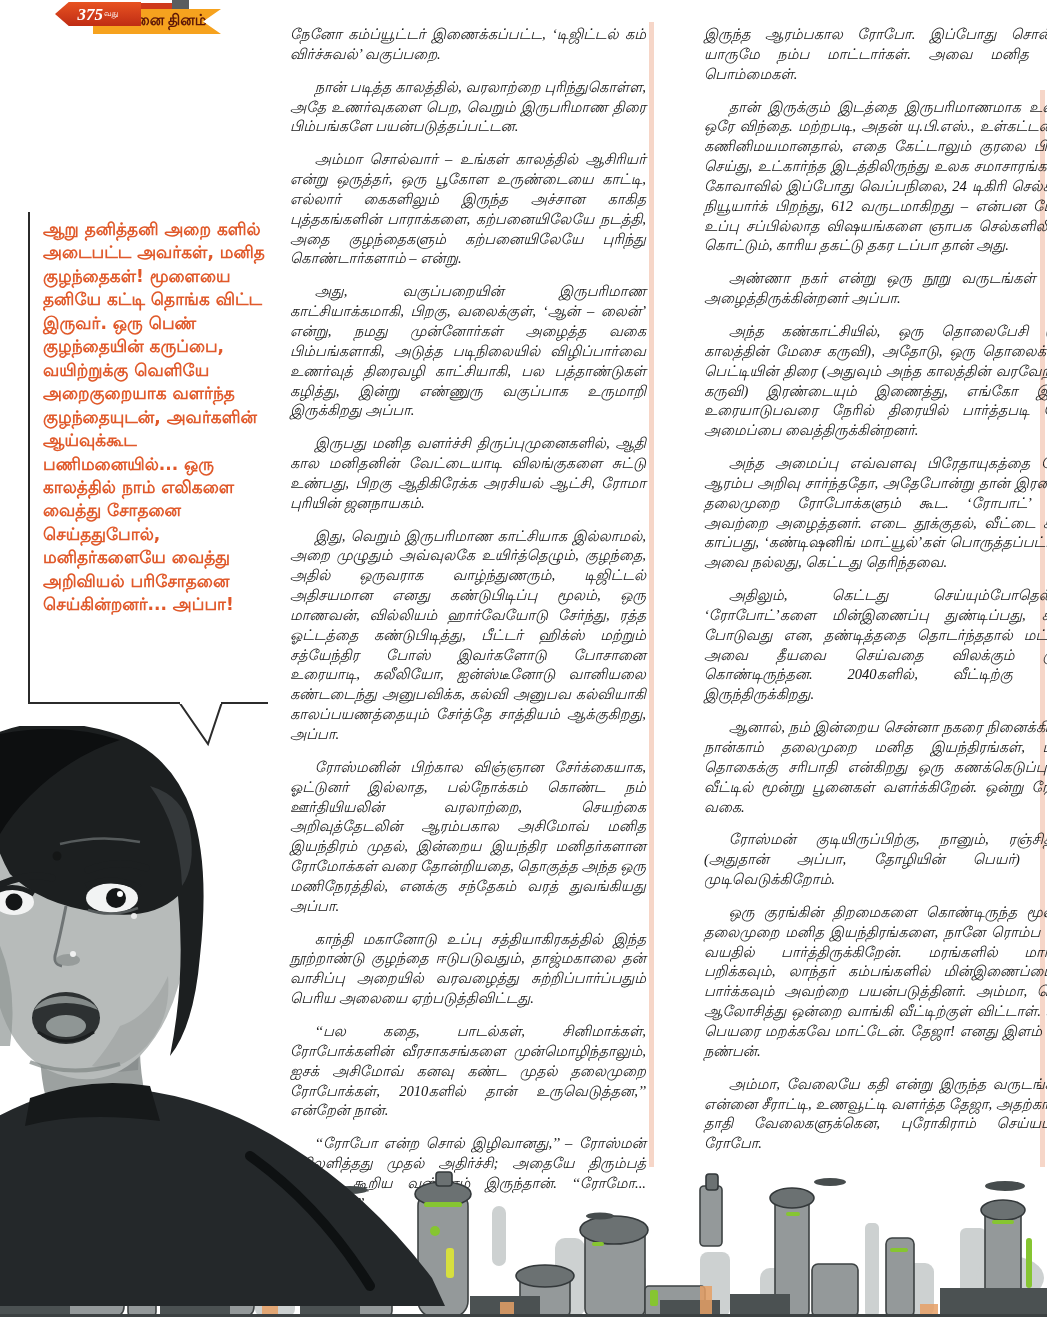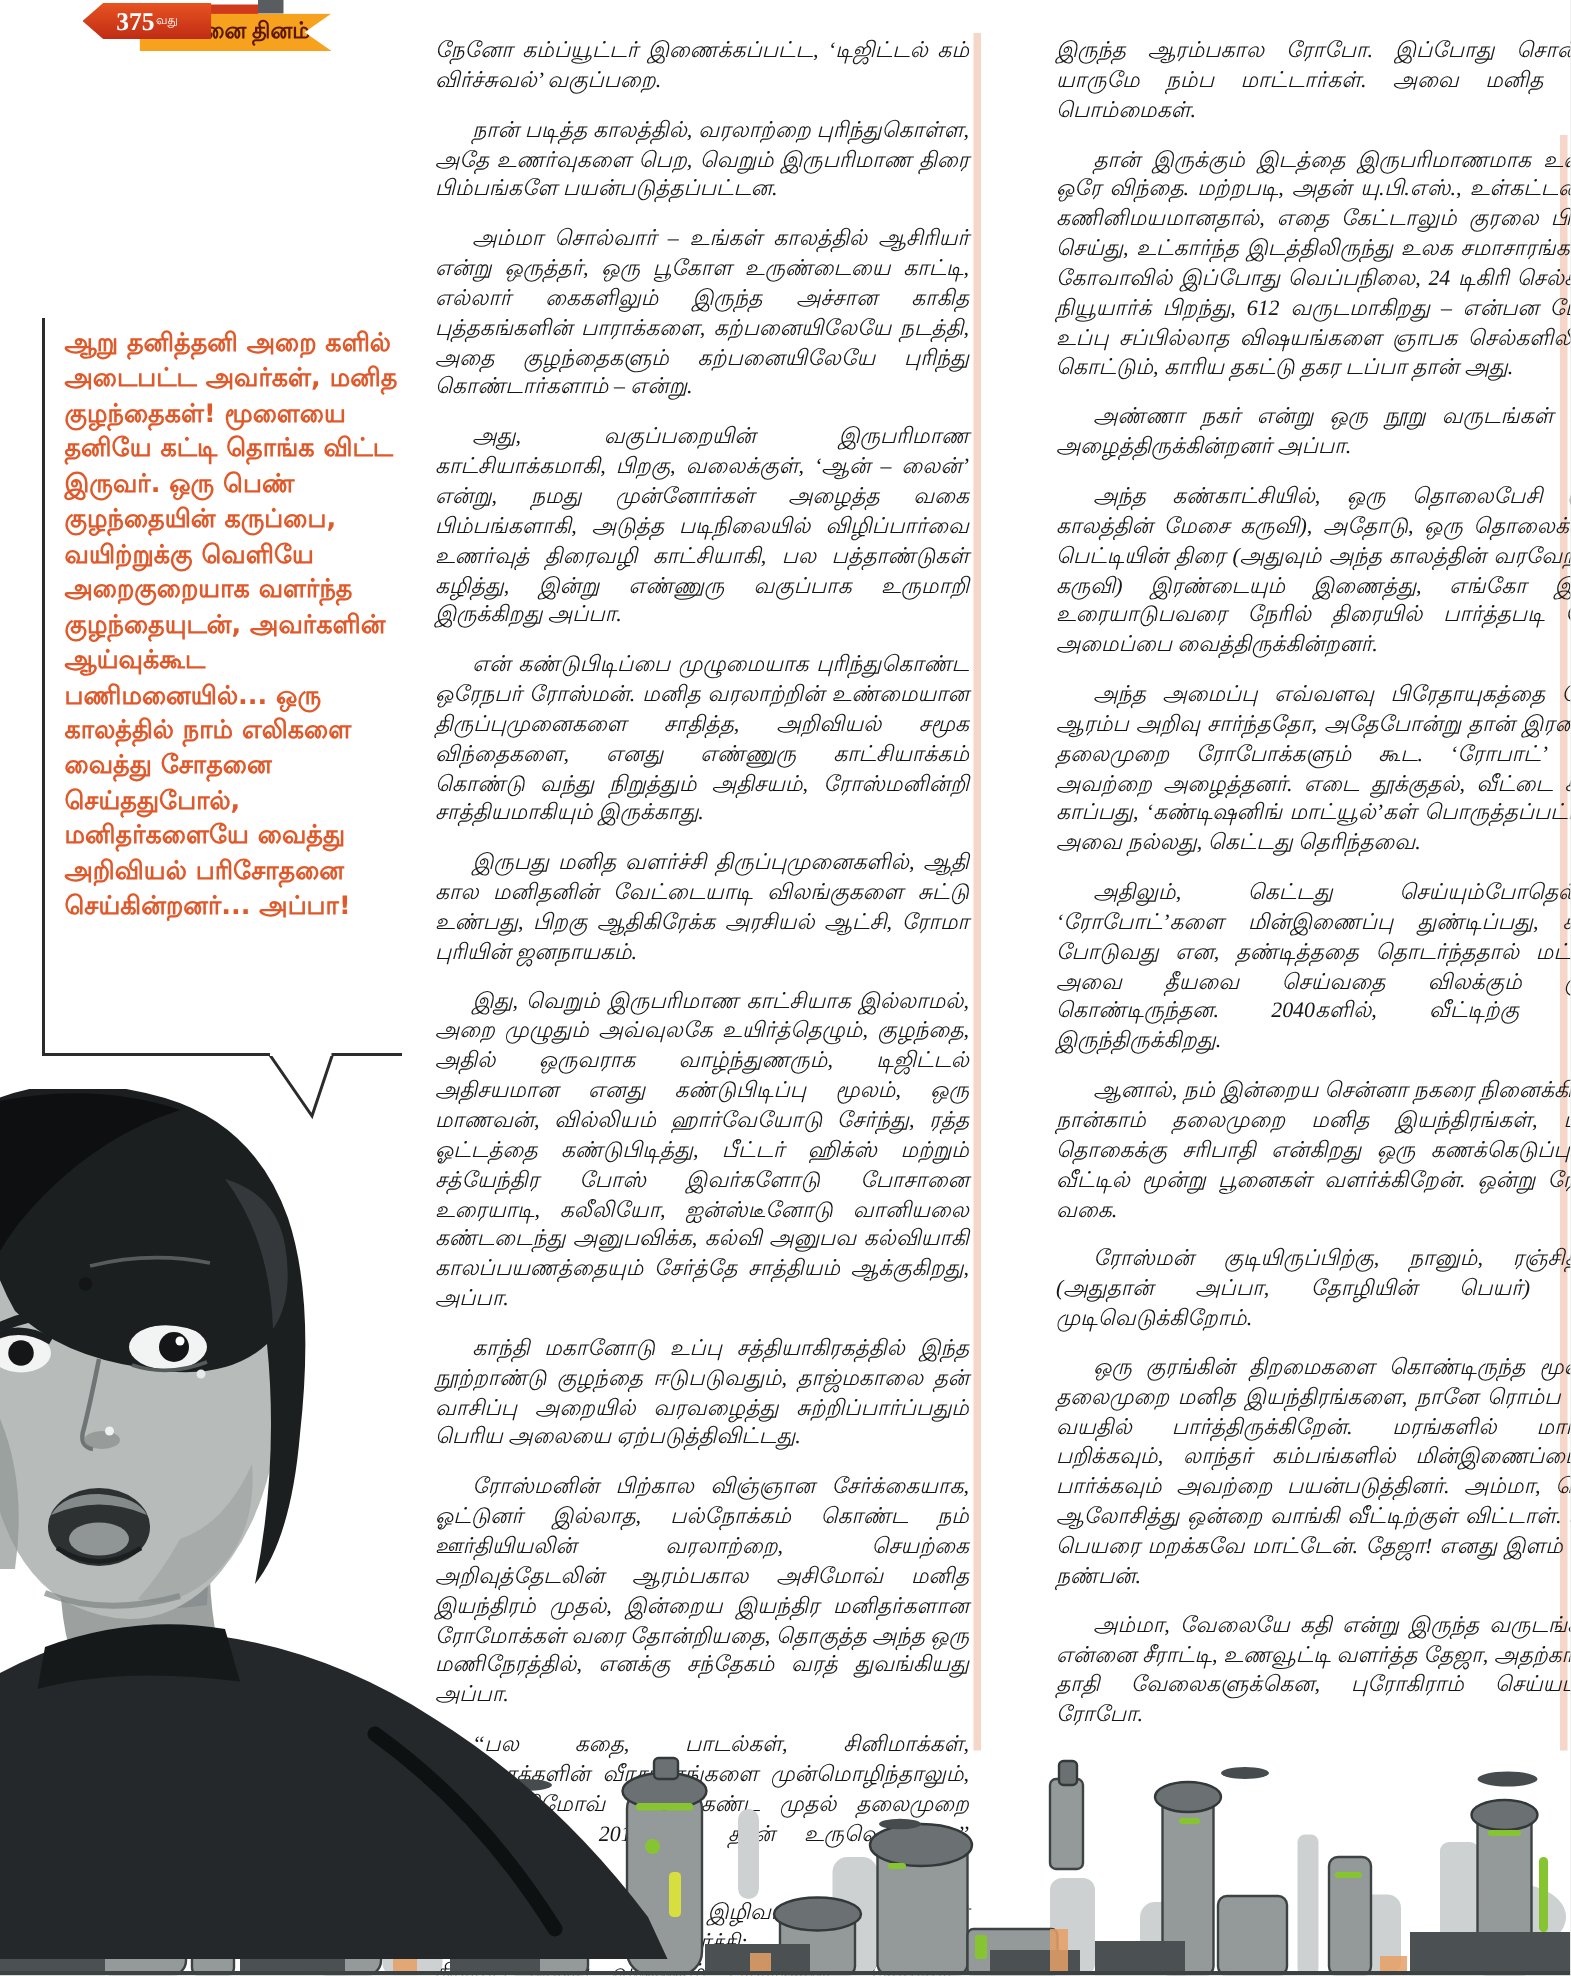--- a/index.html
+++ b/index.html
@@ -11,21 +11,21 @@
   .red-stripe{position:absolute;left:100px;top:3px;width:72px;height:7px;background:#cf3a1c;}
   .gray-tab{position:absolute;left:172px;top:0;width:17px;height:9px;background:#5a5d5f;}
   .ribbon{position:absolute;left:93px;top:9px;width:128px;height:25px;background:#f6a21e;
           clip-path:polygon(0 0,100% 0,86% 50%,100% 100%,0 100%);
           display:flex;align-items:center;justify-content:flex-start;padding-left:8px;box-sizing:border-box;}
   .ribbon .title{font-weight:bold;font-size:15px;color:#5d1708;letter-spacing:0;}
   .badge{position:absolute;left:55px;top:2px;width:86px;height:24px;
          background:linear-gradient(180deg,#e85321,#bf2c14);
          clip-path:polygon(0 50%,16% 0,100% 0,100% 100%,16% 100%);
          display:flex;align-items:center;justify-content:center;color:#fff;}
-  .badge .num{font-size:17px;font-weight:bold;line-height:1;}
+  .badge .num{font-size:17px;font-weight:bold;font-style:italic;line-height:1;}
   .badge .sup{font-size:8px;vertical-align:super;margin-left:1px;font-family:Liberation Serif, serif;}
 
   
   .quote-bubble{position:absolute;left:28px;top:212px;width:240px;min-height:492px;
                 border-left:2px solid #2b2b2b;border-bottom:2px solid #2b2b2b;
                 padding:6px 0 10px 13px;box-sizing:border-box;}
   .quote-text{font-family:"DejaVu Sans","Liberation Sans",sans-serif;font-weight:bold;
               font-size:17px;line-height:1.38;color:#e0592a;}
   .bubble-tail{position:absolute;left:178px;top:702px;}
 
@@ -70,25 +70,24 @@
   </svg>
 
   <div class="divider mid"></div>
   <div class="divider right"></div>
 
   <div class="col col-left">
     <p>நேனோ கம்ப்யூட்டர் இணைக்கப்பட்ட, ‘டிஜிட்டல் கம் விர்ச்சுவல்’ வகுப்பறை.</p>
     <p>நான் படித்த காலத்தில், வரலாற்றை புரிந்துகொள்ள, அதே உணர்வுகளை பெற, வெறும் இருபரிமாண திரை பிம்பங்களே பயன்படுத்தப்பட்டன.</p>
     <p>அம்மா சொல்வார் – உங்கள் காலத்தில் ஆசிரியர் என்று ஒருத்தர், ஒரு பூகோள உருண்டையை காட்டி, எல்லார் கைகளிலும் இருந்த அச்சான காகித புத்தகங்களின் பாராக்களை, கற்பனையிலேயே நடத்தி, அதை குழந்தைகளும் கற்பனையிலேயே புரிந்து கொண்டார்களாம் – என்று.</p>
     <p>அது, வகுப்பறையின் இருபரிமாண காட்சியாக்கமாகி, பிறகு, வலைக்குள், ‘ஆன் – லைன்’ என்று, நமது முன்னோர்கள் அழைத்த வகை பிம்பங்களாகி, அடுத்த படிநிலையில் விழிப்பார்வை உணர்வுத் திரைவழி காட்சியாகி, பல பத்தாண்டுகள் கழித்து, இன்று எண்ணுரு வகுப்பாக உருமாறி இருக்கிறது அப்பா.</p>
-    <p>என் கண்டுபிடிப்பை முழுமையாக புரிந்துகொண்ட ஒரேநபர் ரோஸ்மன். மனித வரலாற்றின் உண்மையான திருப்புமுனைகளை சாதித்த, அறிவியல் சமூக விந்தைகளை, எனது எண்ணுரு காட்சியாக்கம் கொண்டு வந்து நிறுத்தும் அதிசயம், ரோஸ்மனின்றி சாத்தியமாகியும் இருக்காது.</p>
     <p>இருபது மனித வளர்ச்சி திருப்புமுனைகளில், ஆதி கால மனிதனின் வேட்டையாடி விலங்குகளை சுட்டு உண்பது, பிறகு ஆதிகிரேக்க அரசியல் ஆட்சி, ரோமா புரியின் ஜனநாயகம்.</p>
     <p>இது, வெறும் இருபரிமாண காட்சியாக இல்லாமல், அறை முழுதும் அவ்வுலகே உயிர்த்தெழும், குழந்தை, அதில் ஒருவராக வாழ்ந்துணரும், டிஜிட்டல் அதிசயமான எனது கண்டுபிடிப்பு மூலம், ஒரு மாணவன், வில்லியம் ஹார்வேயோடு சேர்ந்து, ரத்த ஓட்டத்தை கண்டுபிடித்து, பீட்டர் ஹிக்ஸ் மற்றும் சத்யேந்திர போஸ் இவர்களோடு போசானை உரையாடி, கலீலியோ, ஐன்ஸ்டீனோடு வானியலை கண்டடைந்து அனுபவிக்க, கல்வி அனுபவ கல்வியாகி காலப்பயணத்தையும் சேர்த்தே சாத்தியம் ஆக்குகிறது, அப்பா.</p>
+    <p>ரோஸ்மனின் பிற்கால விஞ்ஞான சேர்க்கையாக, ஓட்டுனர் இல்லாத, பல்நோக்கம் கொண்ட நம் ஊர்தியியலின் வரலாற்றை, செயற்கை அறிவுத்தேடலின் ஆரம்பகால அசிமோவ் மனித இயந்திரம் முதல், இன்றைய இயந்திர மனிதர்களான ரோமோக்கள் வரை தோன்றியதை, தொகுத்த அந்த ஒரு மணிநேரத்தில், எனக்கு சந்தேகம் வரத் துவங்கியது அப்பா.</p>
     <p>காந்தி மகானோடு உப்பு சத்தியாகிரகத்தில் இந்த நூற்றாண்டு குழந்தை ஈடுபடுவதும், தாஜ்மகாலை தன் வாசிப்பு அறையில் வரவழைத்து சுற்றிப்பார்ப்பதும் பெரிய அலையை ஏற்படுத்திவிட்டது.</p>
-    <p>ரோஸ்மனின் பிற்கால விஞ்ஞான சேர்க்கையாக, ஓட்டுனர் இல்லாத, பல்நோக்கம் கொண்ட நம் ஊர்தியியலின் வரலாற்றை, செயற்கை அறிவுத்தேடலின் ஆரம்பகால அசிமோவ் மனித இயந்திரம் முதல், இன்றைய இயந்திர மனிதர்களான ரோமோக்கள் வரை தோன்றியதை, தொகுத்த அந்த ஒரு மணிநேரத்தில், எனக்கு சந்தேகம் வரத் துவங்கியது அப்பா.</p>
     <p>‘‘பல கதை, பாடல்கள், சினிமாக்கள், ரோபோக்களின் வீரசாகசங்களை முன்மொழிந்தாலும், ஐசக் அசிமோவ் கனவு கண்ட முதல் தலைமுறை ரோபோக்கள், 2010களில் தான் உருவெடுத்தன,’’ என்றேன் நான்.</p>
     <p>‘‘ரோபோ என்ற சொல் இழிவானது,’’ – ரோஸ்மன் பதிலளித்தது முதல் அதிர்ச்சி; அதையே திரும்பத் திரும்ப கூறிய வண்ணம் இருந்தான். ‘‘ரோமோ... ரோமோ...’’</p>
 
   </div>
 
   <div class="col col-right">
     <p>இருந்த ஆரம்பகால ரோபோ. இப்போது சொன்னால் யாருமே நம்ப மாட்டார்கள். அவை மனித வடிவ பொம்மைகள்.</p>
     <p>தான் இருக்கும் இடத்தை இருபரிமாணமாக உணரும் ஒரே விந்தை. மற்றபடி, அதன் யு.பி.எஸ்., உள்கட்டமைப்பு கணினிமயமானதால், எதை கேட்டாலும் குரலை பிராசஸ் செய்து, உட்கார்ந்த இடத்திலிருந்து உலக சமாசாரங்களை – கோவாவில் இப்போது வெப்பநிலை, 24 டிகிரி செல்சியஸ், நியூயார்க் பிறந்து, 612 வருடமாகிறது – என்பன போன்ற உப்பு சப்பில்லாத விஷயங்களை ஞாபக செல்களிலிருந்து கொட்டும், காரிய தகட்டு தகர டப்பா தான் அது.</p>
     <p>அண்ணா நகர் என்று ஒரு நூறு வருடங்கள் அதை அழைத்திருக்கின்றனர் அப்பா.</p>
     <p>அந்த கண்காட்சியில், ஒரு தொலைபேசி (அந்த காலத்தின் மேசை கருவி), அதோடு, ஒரு தொலைக்காட்சி பெட்டியின் திரை (அதுவும் அந்த காலத்தின் வரவேற்பறை கருவி) இரண்டையும் இணைத்து, எங்கோ இருந்து உரையாடுபவரை நேரில் திரையில் பார்த்தபடி பேசும் அமைப்பை வைத்திருக்கின்றனர்.</p>

